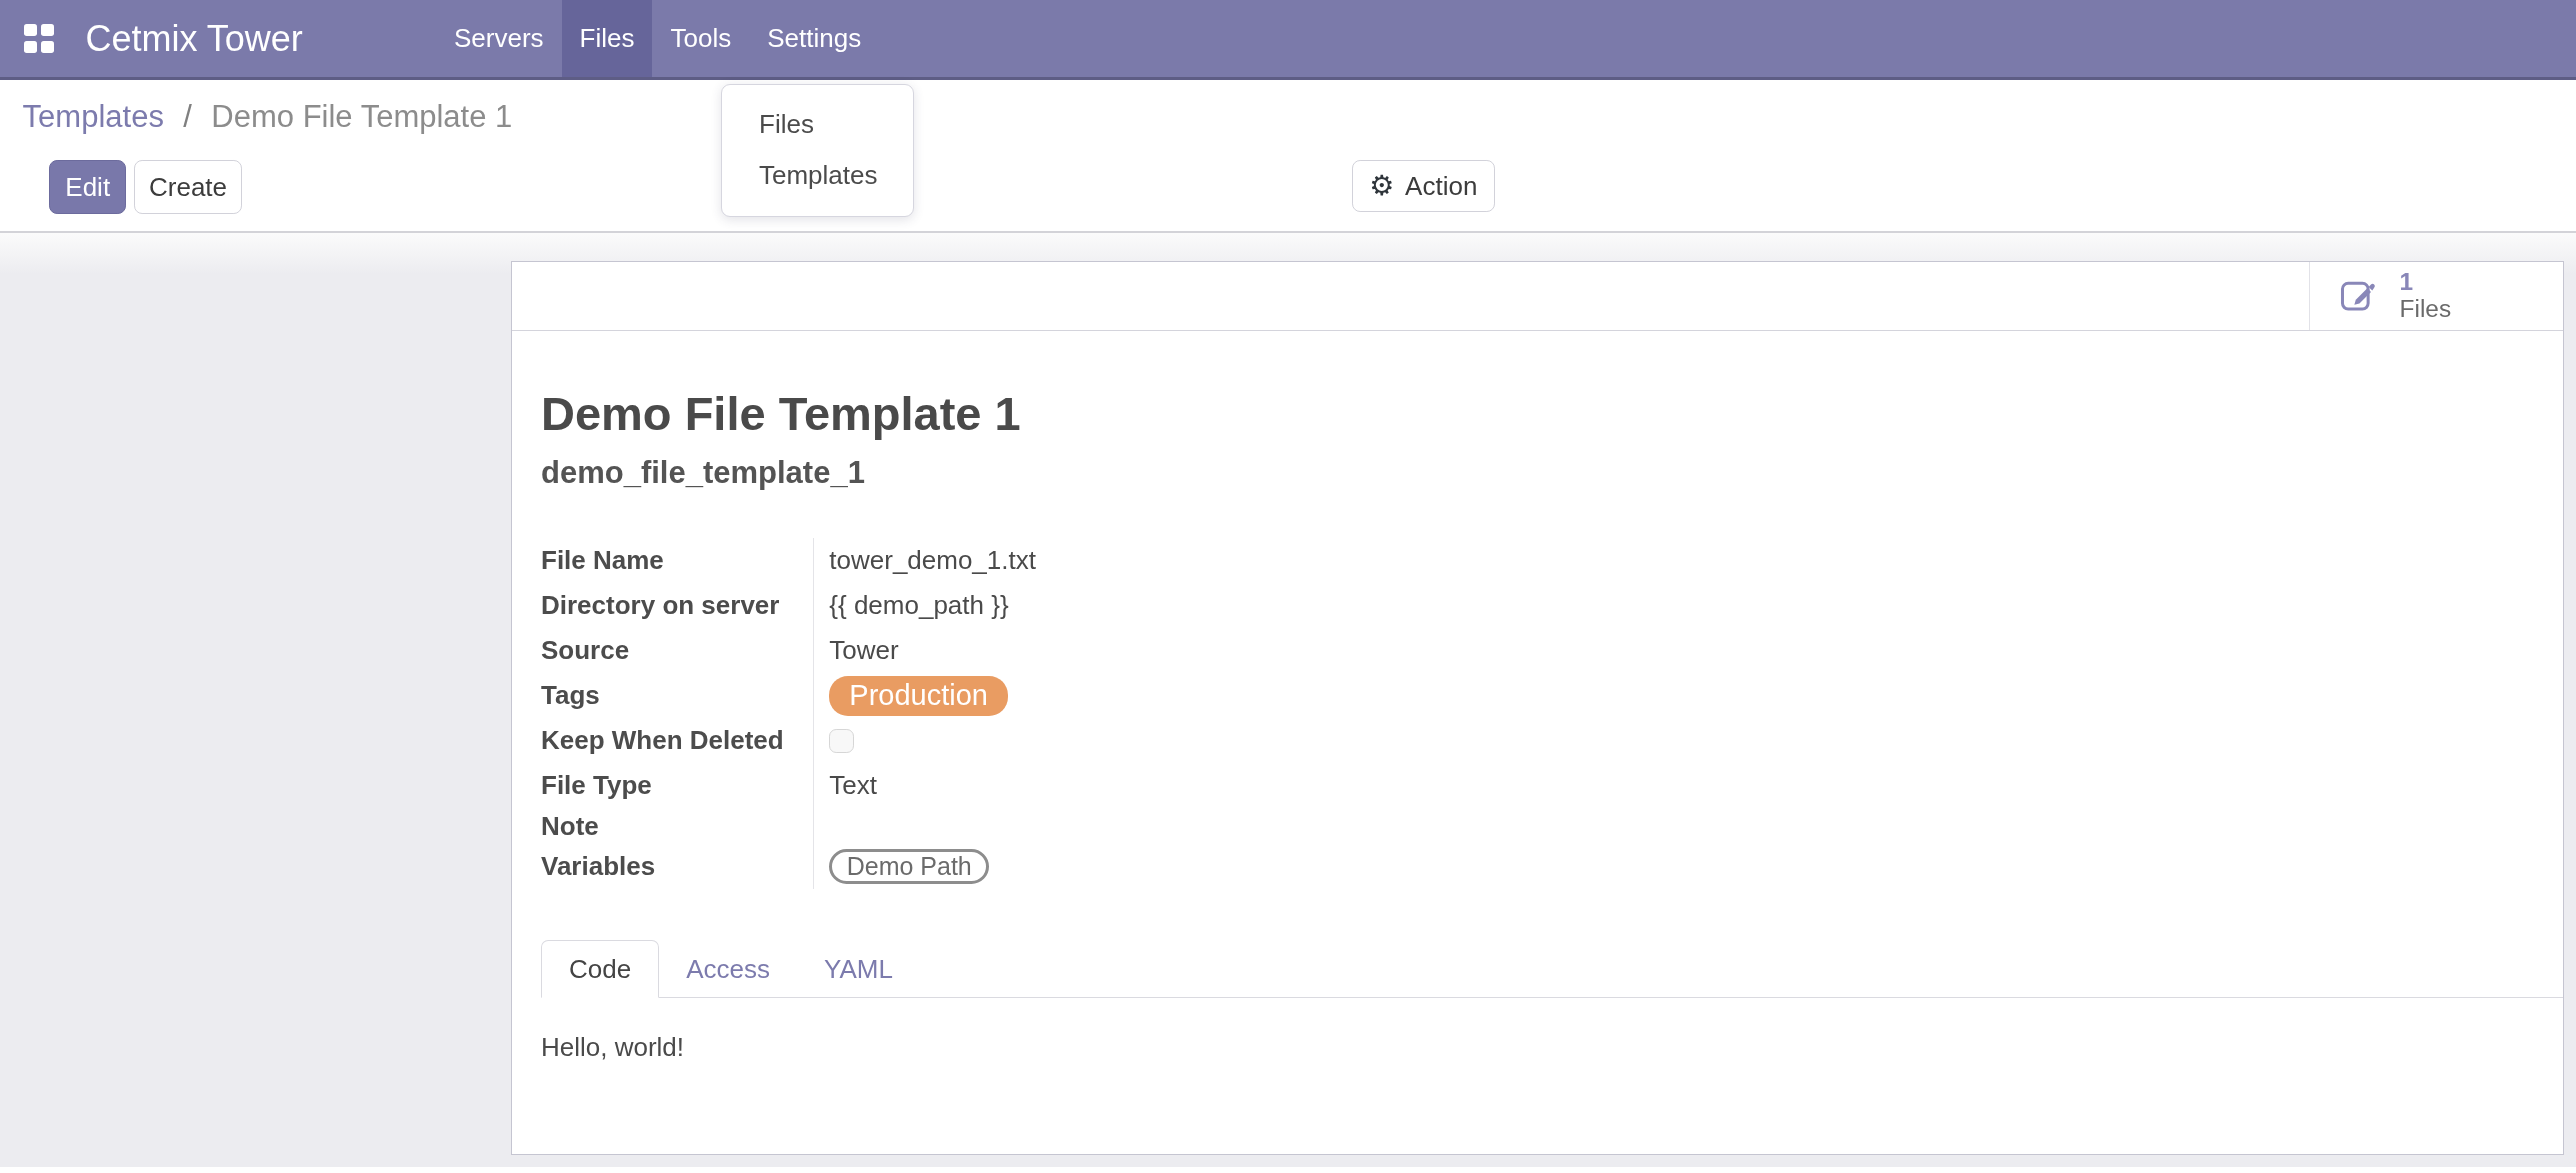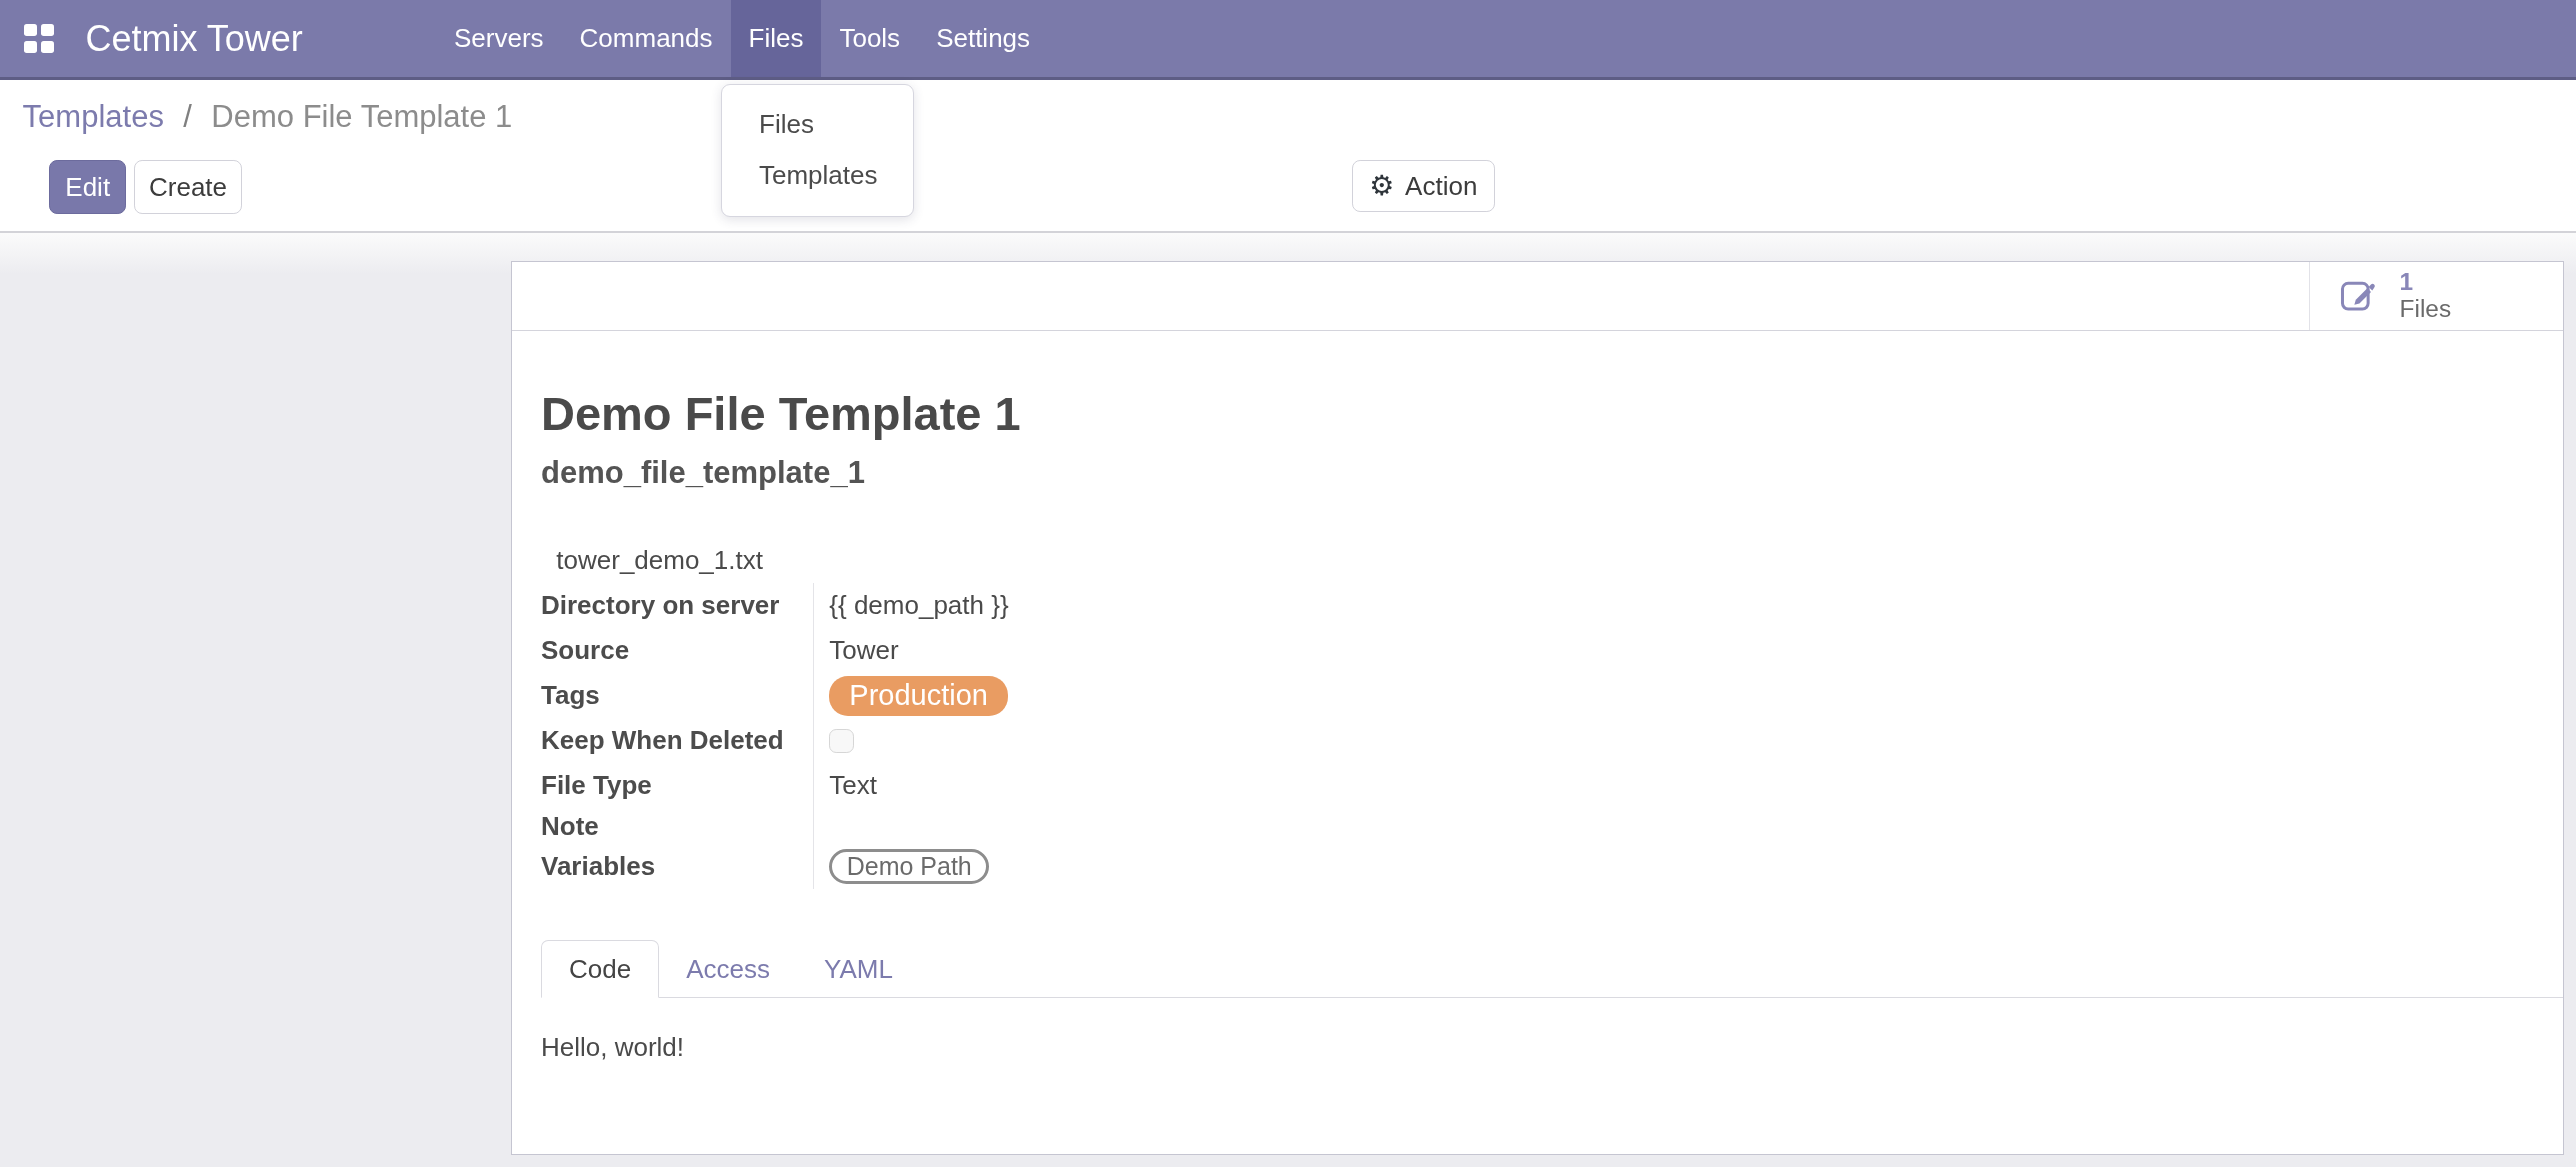--- a/index.html
+++ b/index.html
@@ -105,21 +105,20 @@
 <nav class="navbar">
   <div class="apps-icon">
     <span></span>
       <span></span>
       <span></span>
       <span></span>
   </div>
   <div class="brand">Cetmix Tower</div>
   <div class="nav-items">
     <div class="nav-item">Servers</div>
-    <div class="nav-item">Commands</div>
     <div class="nav-item active">Files</div>
     <div class="nav-item">Tools</div>
     <div class="nav-item">Settings</div>
   </div>
 </nav>
 
 <div class="dropdown">
   <div class="dd-item">Files</div>
   <div class="dd-item">Templates</div>
 </div>
@@ -156,20 +155,21 @@
         </div>
       </div>
     </div>
 
     <div class="sheet-body">
       <h1 class="record-title">Demo File Template 1</h1>
       <h2 class="record-subtitle">demo_file_template_1</h2>
 
       <div class="fields">
         <div class="frow">
+          <div class="flabel">File Name</div>
           <div class="fvalue">tower_demo_1.txt</div>
         </div>
         <div class="frow">
           <div class="flabel">Directory on server</div>
           <div class="fvalue">{{ demo_path }}</div>
         </div>
         <div class="frow">
           <div class="flabel">Source</div>
           <div class="fvalue">Tower</div>
         </div>

